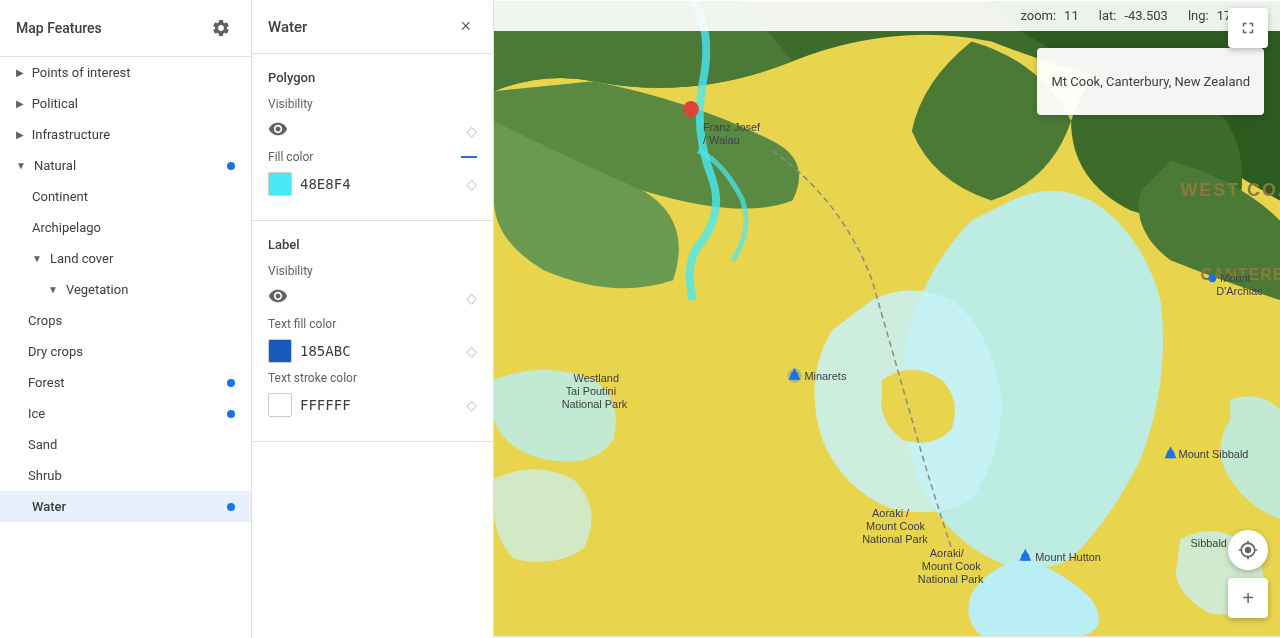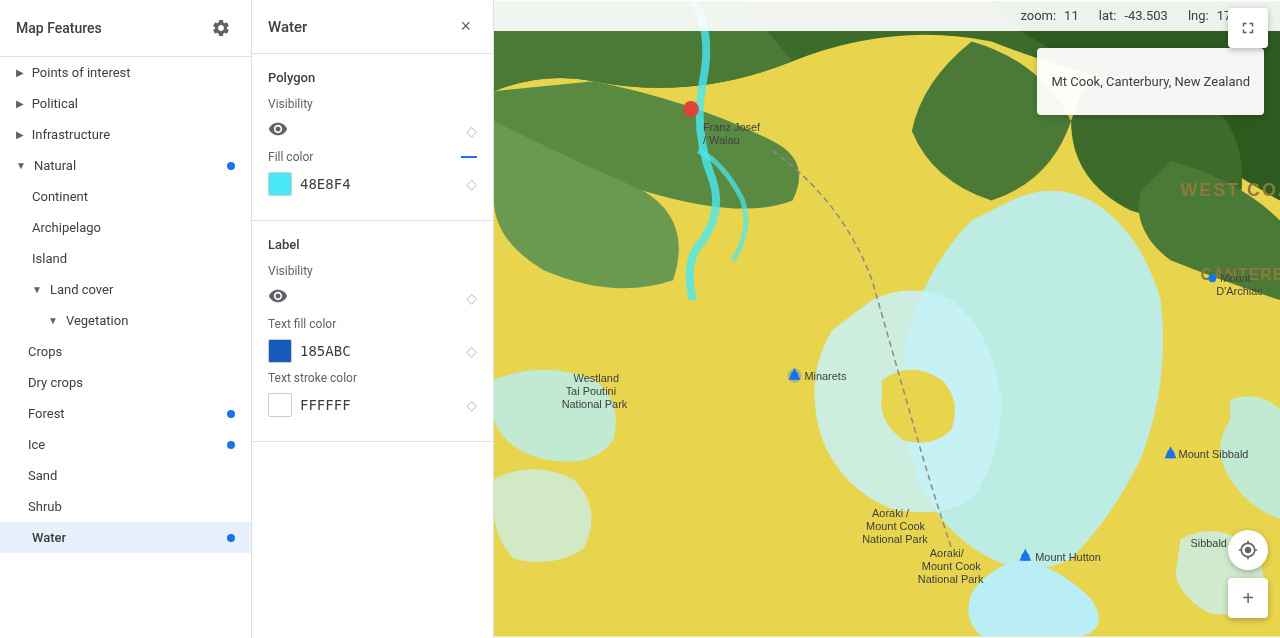--- a/index.html
+++ b/index.html
@@ -298,23 +298,20 @@
     </div>
 
     <div class="nav-item indent1">
       <span class="label">Continent</span>
     </div>
 
     <div class="nav-item indent1">
       <span class="label">Archipelago</span>
     </div>
 
-    <div class="nav-item indent1">
-      <span class="label">Island</span>
-    </div>
 
     <div class="nav-item indent1">
       <span class="chevron">▼</span>
       <span class="label">Land cover</span>
     </div>
 
     <div class="nav-item indent2">
       <span class="chevron">▼</span>
       <span class="label">Vegetation</span>
     </div>

